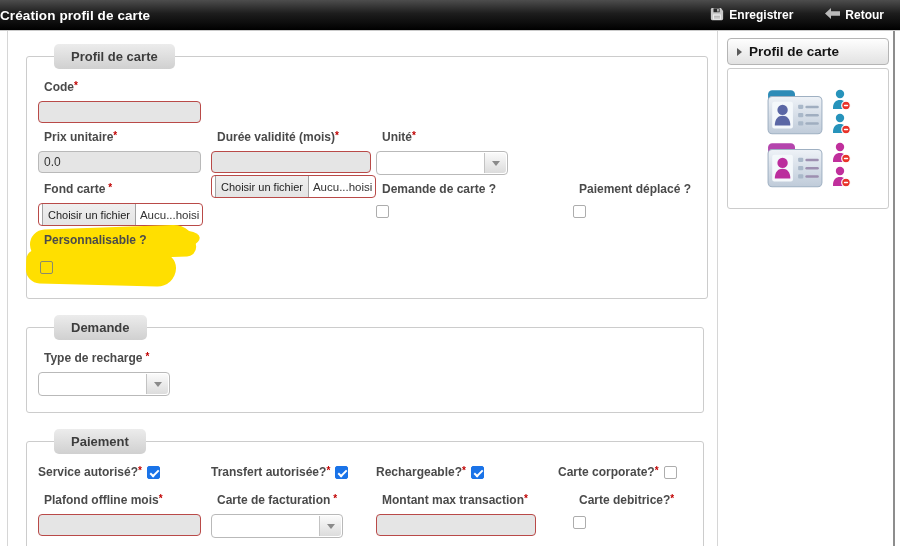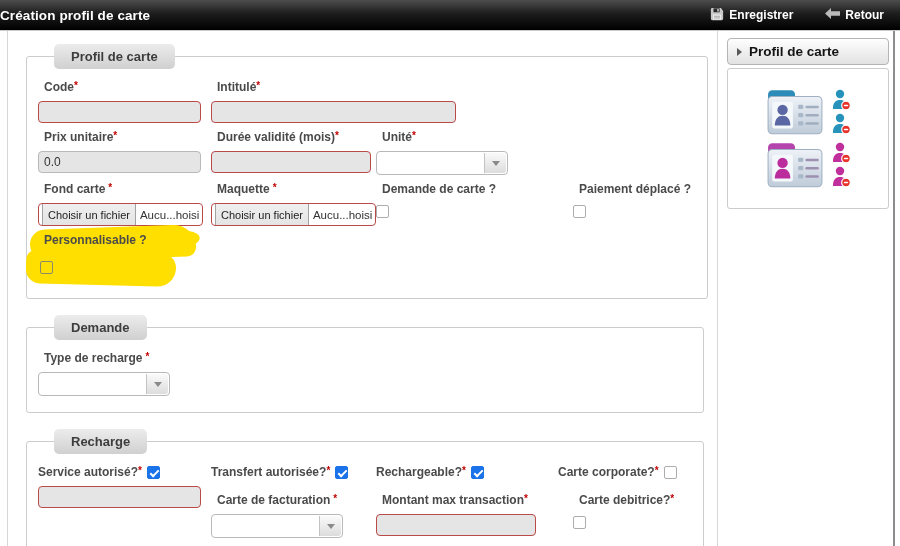--- a/index.html
+++ b/index.html
@@ -143,24 +143,20 @@
 <div class="main-panel">
 
   <fieldset class="fs">
     <legend class="fs-legend">Profil de carte</legend>
 
     <div class="frow">
       <div>
         <div class="lbl"><span>Code</span><span class="req">*</span></div>
         <input class="ti err" type="text" value="" style="">
       </div>
-      <div style="grid-column:2 / span 2;">
-        <div class="lbl"><span>Intitulé</span><span class="req">*</span></div>
-        <input class="ti err wide" type="text" value="" style="">
-      </div>
     </div>
 
     <div class="frow">
       <div>
         <div class="lbl"><span>Prix unitaire</span><span class="req">*</span></div>
         <input class="ti" type="text" value="0.0" style="">
       </div>
       <div>
         <div class="lbl"><span>Durée validité (mois)</span><span class="req">*</span></div>
         <input class="ti err" style="width: 160px;" type="text" value="">
@@ -178,21 +174,20 @@
 
     <div class="frow">
       <div>
         <div class="lbl"><span>Fond carte</span><span class="req sp">*</span></div>
         <div class="file">
           <span class="fbtn">Choisir un fichier</span>
           <span class="fname">Aucu...hoisi</span>
         </div>
       </div>
       <div>
-        <div class="lbl"><span>Maquette</span><span class="req sp">*</span></div>
         <div class="file">
           <span class="fbtn">Choisir un fichier</span>
           <span class="fname">Aucu...hoisi</span>
         </div>
       </div>
       <div>
         <div class="lbl">Demande de carte ?</div>
         <span class="cb" style="margin-top:2px;"></span>
       </div>
       <div style="padding-left:30px;">
@@ -217,21 +212,21 @@
     <div class="lbl"><span>Type de recharge</span><span class="req sp">*</span></div>
     <div class="sel" style="margin-bottom:4px;">
       <span></span>
       <span class="sel-btn">
           <span class="tri-down"></span>
         </span>
     </div>
   </fieldset>
 
   <fieldset class="fs">
-    <legend class="fs-legend">Recharge</legend>
+    <legend class="fs-legend">Paiement</legend>
 
     <div class="frow">
       <div class="inlinecb">
         <div class="lbl"><span>Service autorisé?</span><span class="req">*</span></div>
         <span class="cb checked"></span>
       </div>
       <div class="inlinecb">
         <div class="lbl"><span>Transfert autorisée?</span><span class="req">*</span></div>
         <span class="cb checked"></span>
       </div>
@@ -240,20 +235,21 @@
         <span class="cb checked"></span>
       </div>
       <div class="inlinecb" style="padding-left:15px;">
         <div class="lbl"><span>Carte corporate?</span><span class="req">*</span></div>
         <span class="cb"></span>
       </div>
     </div>
 
     <div class="frow">
       <div>
+        <div class="lbl"><span>Plafond offline mois</span><span class="req">*</span></div>
         <input class="ti err" type="text" value="" style="">
       </div>
       <div>
         <div class="lbl"><span>Carte de facturation</span><span class="req sp">*</span></div>
         <div class="sel">
           <span></span>
           <span class="sel-btn">
               <span class="tri-down"></span>
             </span>
         </div>

